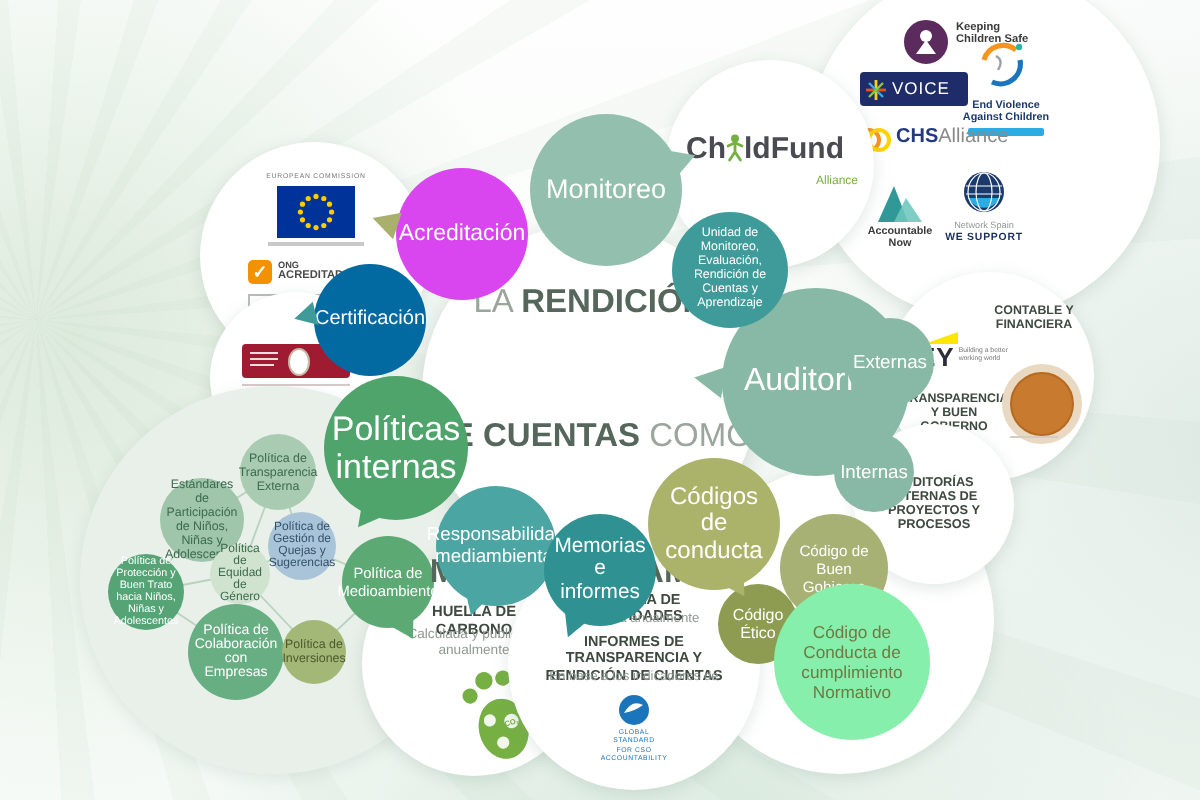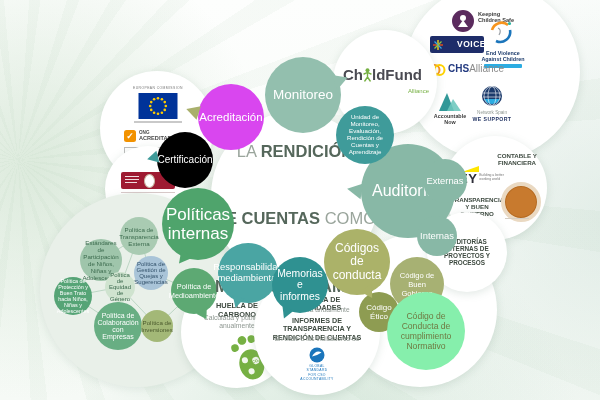--- a/index.html
+++ b/index.html
@@ -50,21 +50,21 @@
 
     <div class="t" style="left:26px;top:52px;width:54px;height:17px;background:#1e2d69;border-radius:2px;display:flex;align-items:center;">
       <span style="margin-left:3px;">
         <svg width="10" height="10" viewBox="0 0 10 10">
           <line x1="5" y1="0" x2="5" y2="10" stroke="#f7d117" stroke-width="1.4"></line>
           <line x1="0" y1="5" x2="10" y2="5" stroke="#e94e1b" stroke-width="1.4"></line>
           <line x1="1.5" y1="1.5" x2="8.5" y2="8.5" stroke="#36a9e1" stroke-width="1.2"></line>
           <line x1="8.5" y1="1.5" x2="1.5" y2="8.5" stroke="#8cc63f" stroke-width="1.2"></line>
         </svg>
       </span>
-      <span style="color:#fff;font-weight:bold;font-size:8.5px;margin-left:14px;letter-spacing:.5px;">VOICE</span>
+      <span style="color:#fff;font-weight:normal;font-size:8.5px;margin-left:3px;letter-spacing:.5px;">VOICE</span>
     </div>
 
     <div class="t" style="left:84px;top:36px;">
       <svg width="26" height="26" viewBox="0 0 26 26">
         <path d="M4 10 A10 10 0 0 1 20 5" stroke="#f7941d" stroke-width="2.6" fill="none"></path>
         <path d="M22 10 A10 10 0 0 1 8 21" stroke="#1b75bb" stroke-width="2.6" fill="none"></path>
         <circle cx="21.5" cy="3.5" r="1.6" fill="#2bb6a3"></circle>
         <path d="M10 8 Q14 10 11 15" stroke="#9aa0a6" stroke-width="1.2" fill="none"></path>
       </svg>
     </div>
@@ -261,21 +261,21 @@
       <div class="ctr-line"><span class="ctr-bold">MOTOR DE CAMBIO</span></div>
     </div>
   </div>
 
   <div class="c bub" style="left:198px;top:84px;width:66px;height:66px;background:#d946ef;font-size:11.5px;">Acreditación</div>
   <div class="tail" style="left:186px;top:104px;border-width:7px 13px 7px 0;border-right-color:#a9b06c;transform:rotate(18deg);"></div>
 
   <div class="c bub" style="left:265px;top:57px;width:76px;height:76px;background:#93bfae;font-size:13.5px;">Monitoreo</div>
   <div class="tail" style="left:334px;top:72px;border-width:8px 0 8px 14px;border-left-color:#93bfae;transform:rotate(-20deg);"></div>
 
-  <div class="c bub" style="left:157px;top:132px;width:56px;height:56px;background:#000000;font-size:10px;">Certificación</div>
+  <div class="c bub" style="left:157px;top:132px;width:56px;height:56px;background:#0369a1;font-size:10px;">Certificación</div>
   <div class="tail" style="left:147px;top:152px;border-width:6px 11px 6px 0;border-right-color:#3f9b9a;transform:rotate(-14deg);"></div>
 
   <div class="c bub" style="left:162px;top:188px;width:72px;height:72px;background:#4fa46c;font-size:17px;padding:8px;">Políticas internas</div>
   <div class="tail" style="left:176px;top:252px;border-width:13px 7px 0 7px;border-top-color:#4fa46c;transform:rotate(38deg);"></div>
 
   <div class="c bub" style="left:218px;top:243px;width:60px;height:60px;background:#4aa5a3;font-size:9.4px;padding:5px;">Responsabilidad mediambiental</div>
   <div class="tail" style="left:231px;top:297px;border-width:11px 6px 0 6px;border-top-color:#4aa5a3;transform:rotate(16deg);"></div>
 
   <div class="c bub" style="left:272px;top:257px;width:56px;height:56px;background:#2f9191;font-size:10.4px;padding:5px;">Memorias e informes</div>
   <div class="tail" style="left:280px;top:308px;border-width:11px 6px 0 6px;border-top-color:#2f9191;transform:rotate(22deg);"></div>

